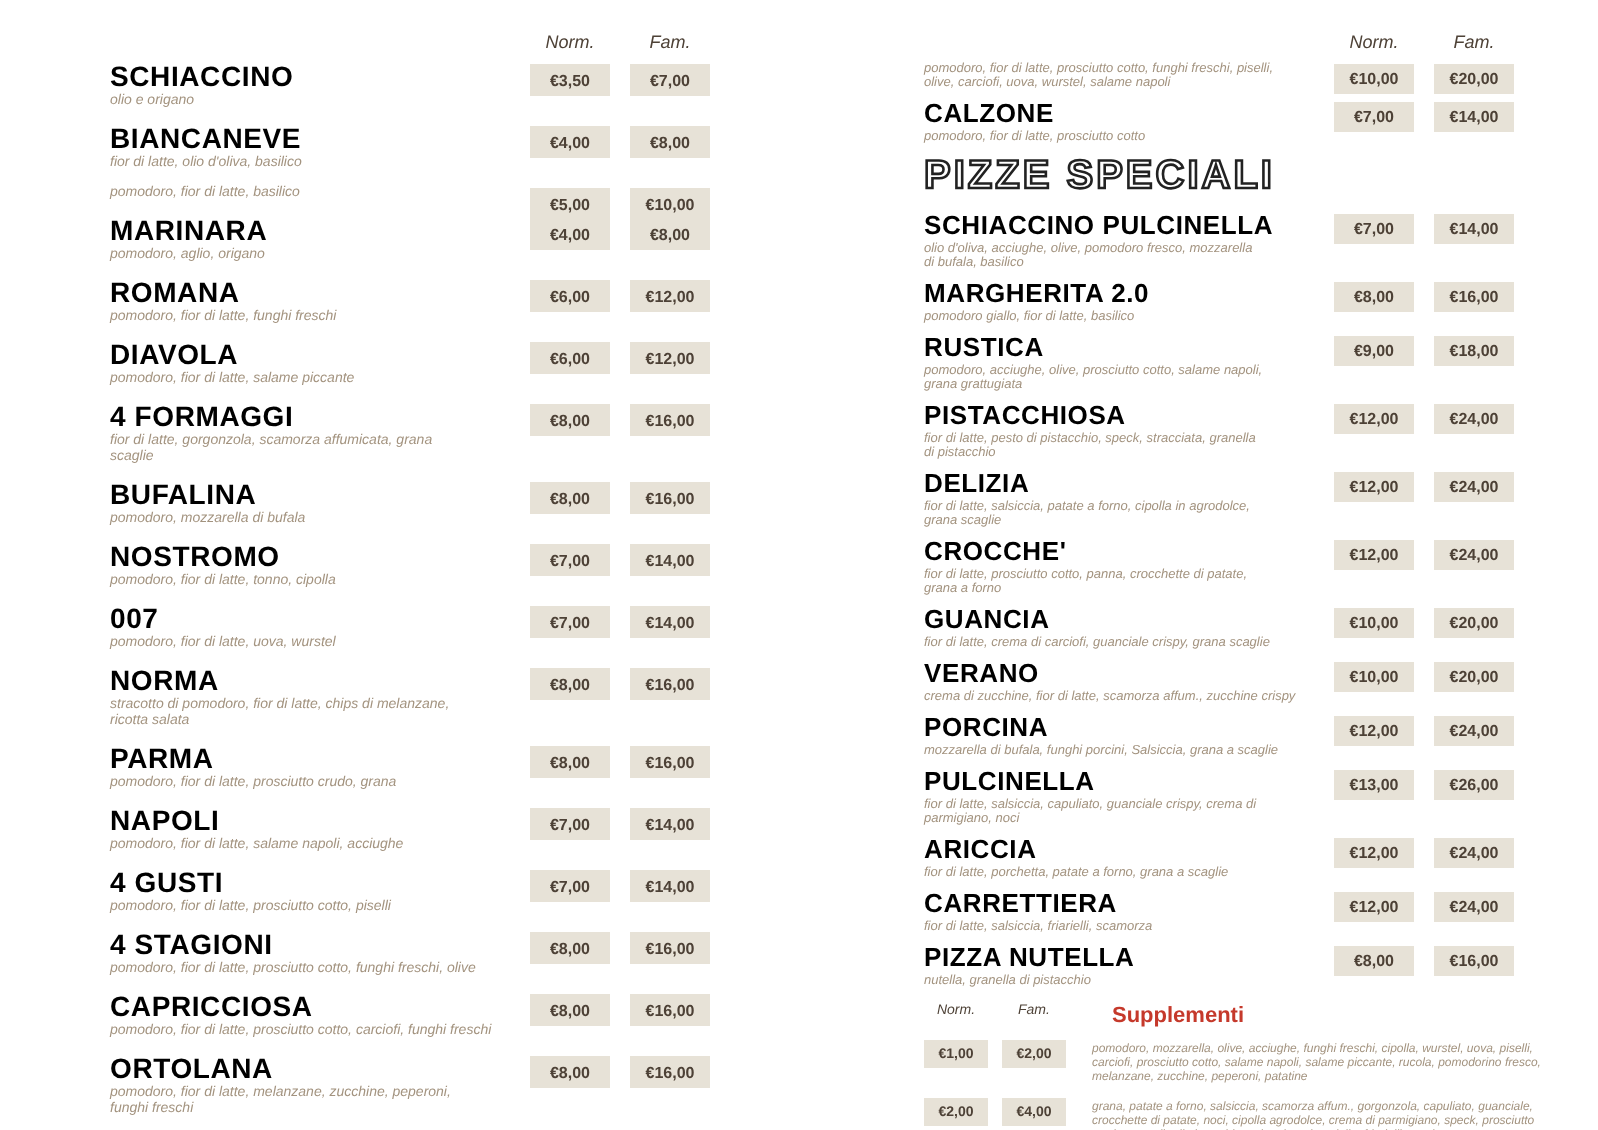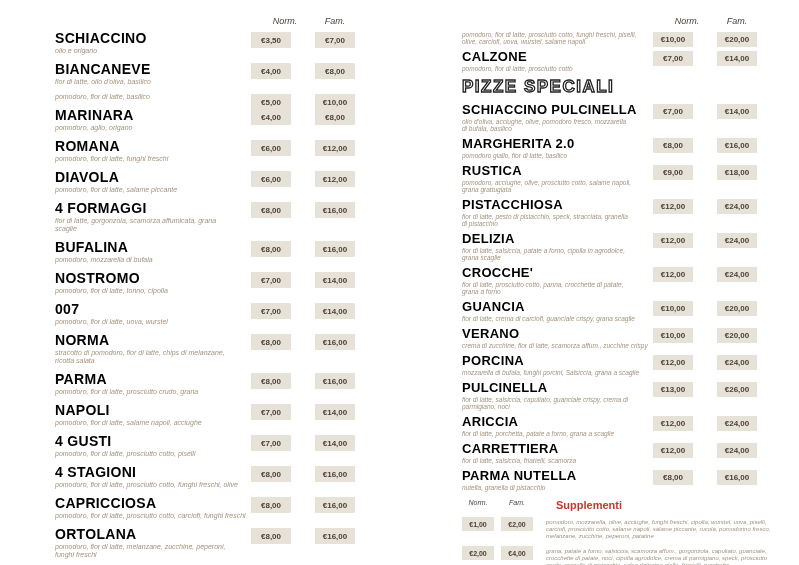--- a/index.html
+++ b/index.html
@@ -24,30 +24,30 @@
     letter-spacing:0.3px; max-width:200px;
   }
   .col-right .item-name { font-size:13px; line-height:14px; }
 
   .item-desc {
     color:#a3937f; font-style:italic; font-size:7px; line-height:8px;
     white-space:pre-line; margin-top:1px; max-width:300px;
   }
   .col-right .item-desc { font-size:6.5px; line-height:7px; max-width:295px; }
 
-  .prices { position:absolute; right:0; top:1px; display:flex; gap:24px; }
+  .prices { position:absolute; right:0; top:1px; display:flex; gap:10px; }
   .pbox {
     width:40px; height:16px; background:#e7e2d7; color:#4d4136;
     font-weight:bold; font-size:8px;
     display:flex; align-items:center; justify-content:center;
   }
   .col-right .pbox { height:15px; }
 
   .speciali-title {
-    font-size:17px; font-weight:bold; letter-spacing:1.5px;
+    font-size:20px; font-weight:bold; letter-spacing:1.5px;
     color:#ffffff; -webkit-text-stroke:1.3px #222222;
     margin:2px 0 6px 0;
   }
 
   .supp {
     margin-top:8px; width:332px;
     display:grid; grid-template-columns:32px 32px auto;
     column-gap:7px; row-gap:6px; align-items:start;
   }
   .supp-h { font-style:italic; font-size:7px; color:#4e4237; text-align:center; }
@@ -369,21 +369,21 @@
       <div class="menu-row">
         <div class="item-name">CARRETTIERA</div>
         <div class="item-desc">fior di latte, salsiccia, friarielli, scamorza</div>
         <div class="prices">
           <span class="pbox">€12,00</span>
           <span class="pbox">€24,00</span>
         </div>
       </div>
 
       <div class="menu-row">
-        <div class="item-name">PARMA NUTELLA</div>
+        <div class="item-name">PIZZA NUTELLA</div>
         <div class="item-desc">nutella, granella di pistacchio</div>
         <div class="prices">
           <span class="pbox">€8,00</span>
           <span class="pbox">€16,00</span>
         </div>
       </div>
     </div>
 
   <div class="supp">
     <div class="supp-h">Norm.</div>

